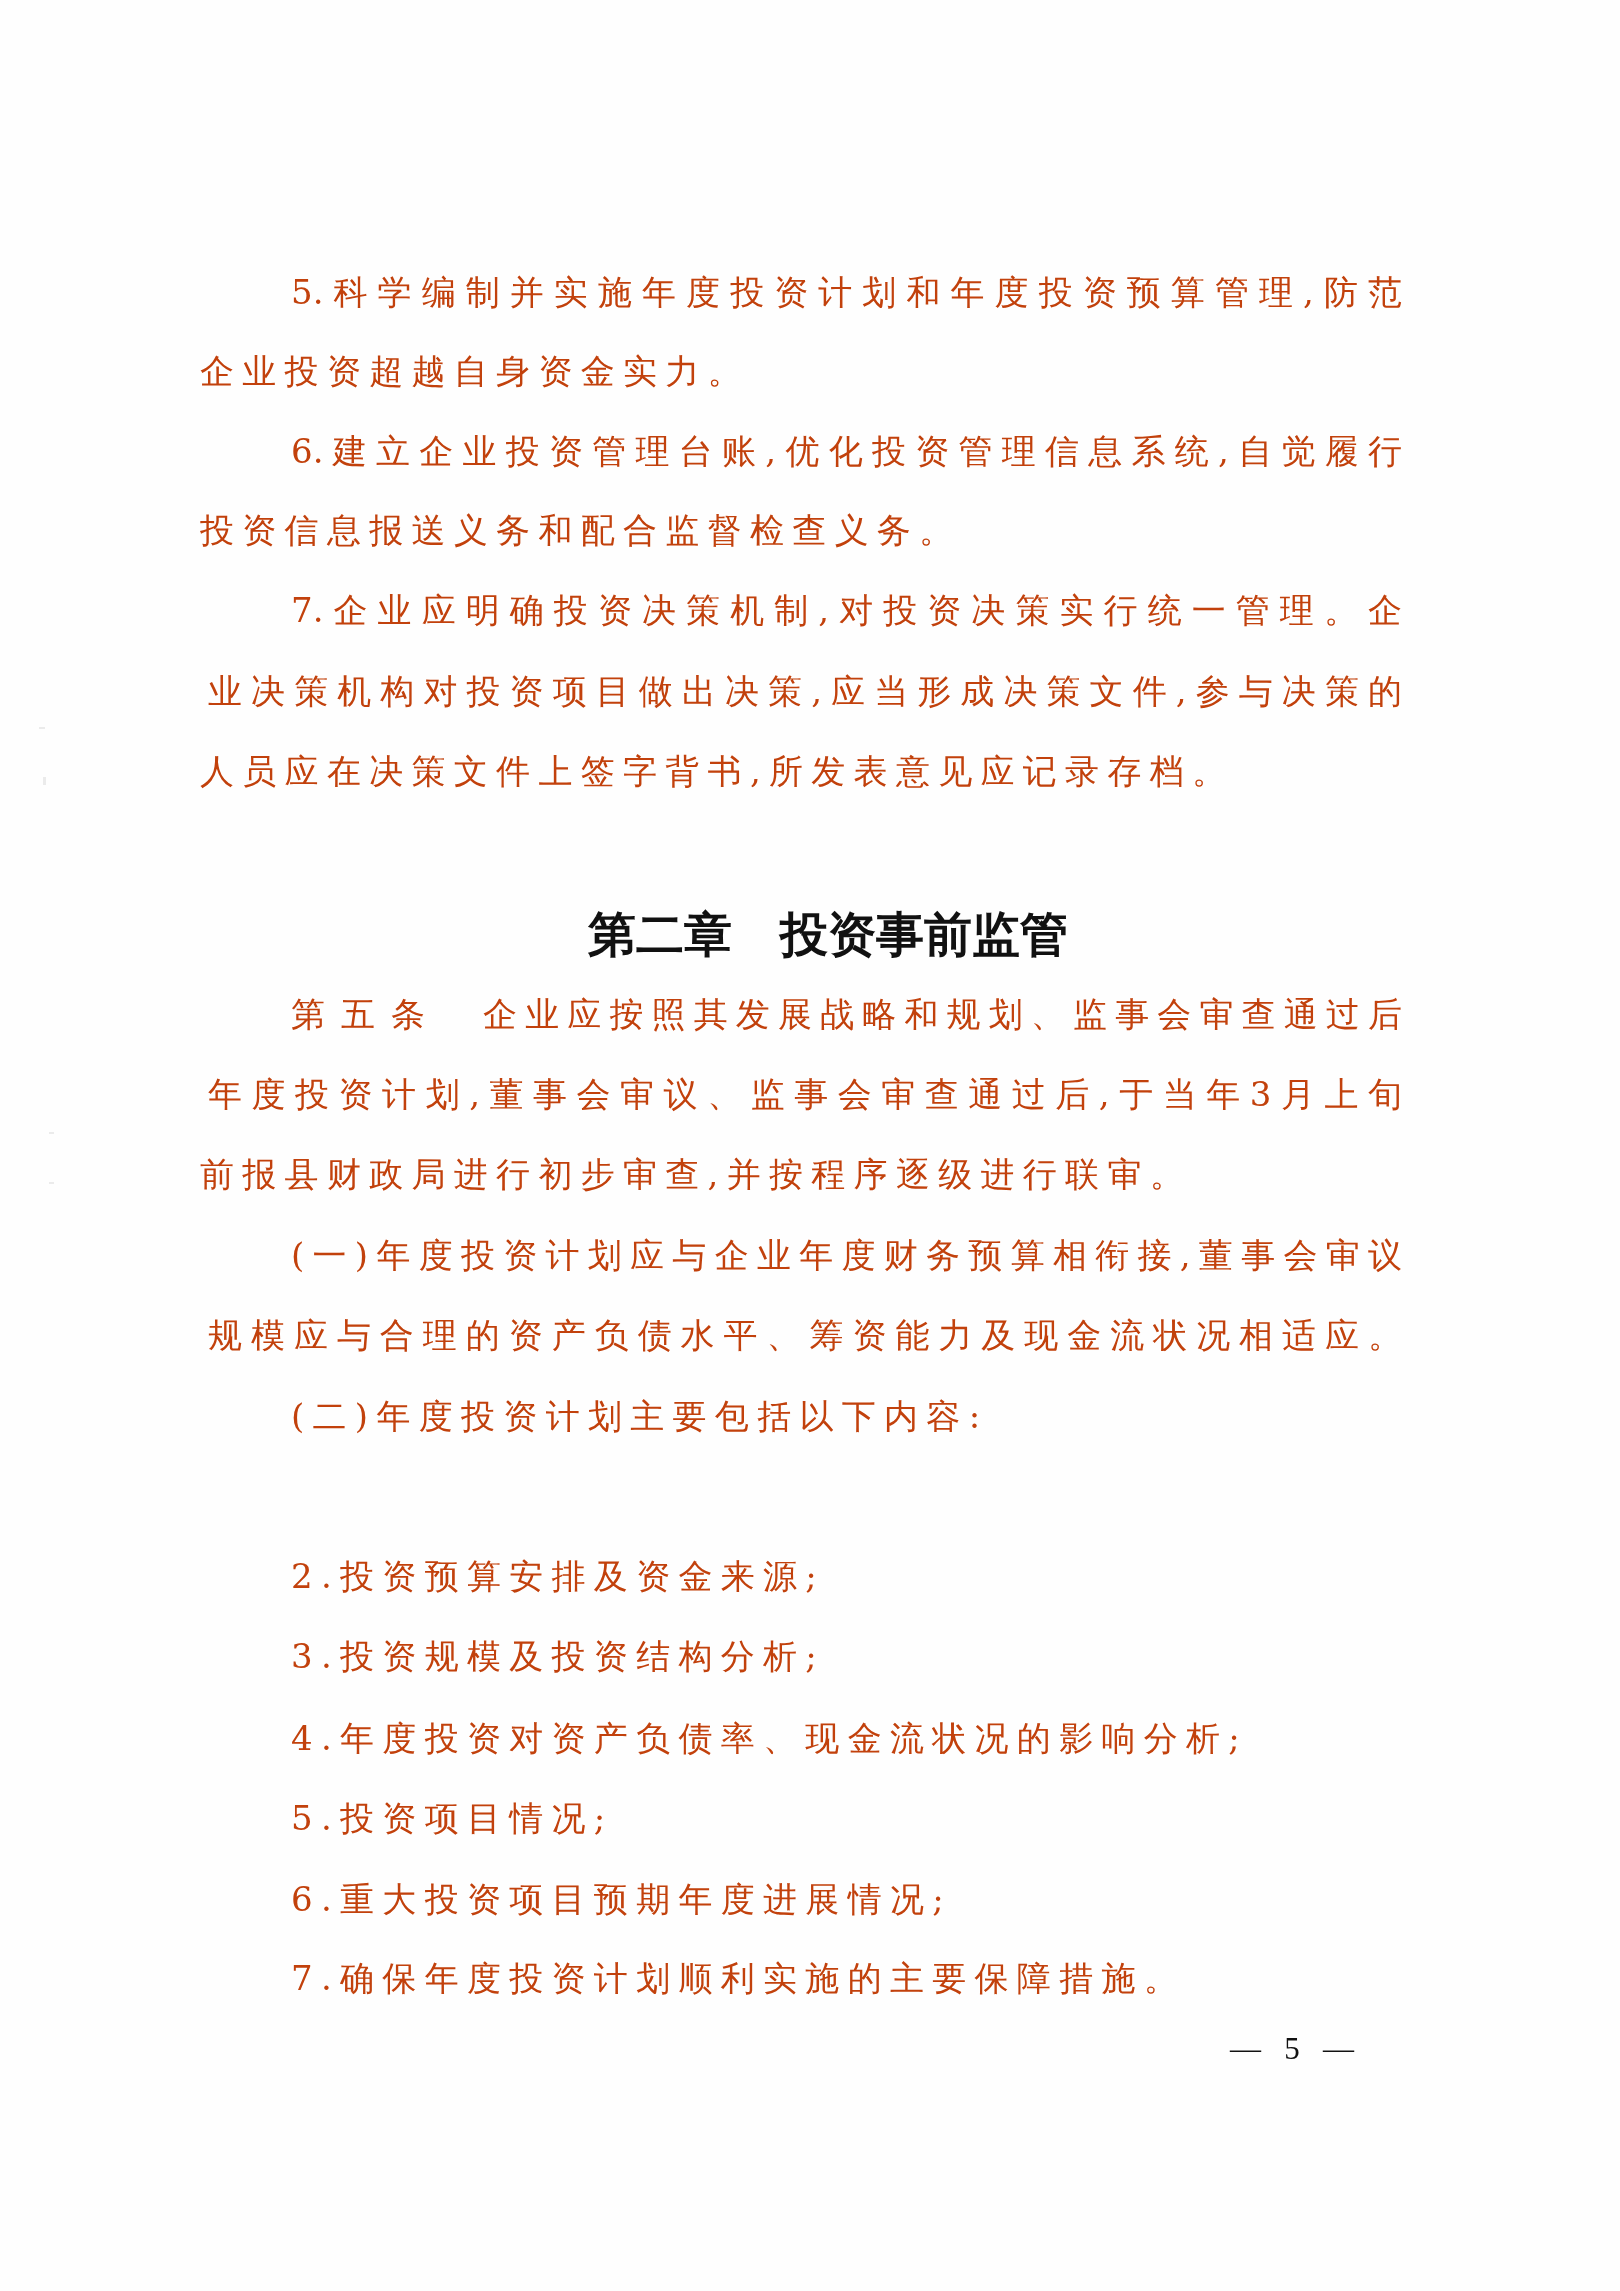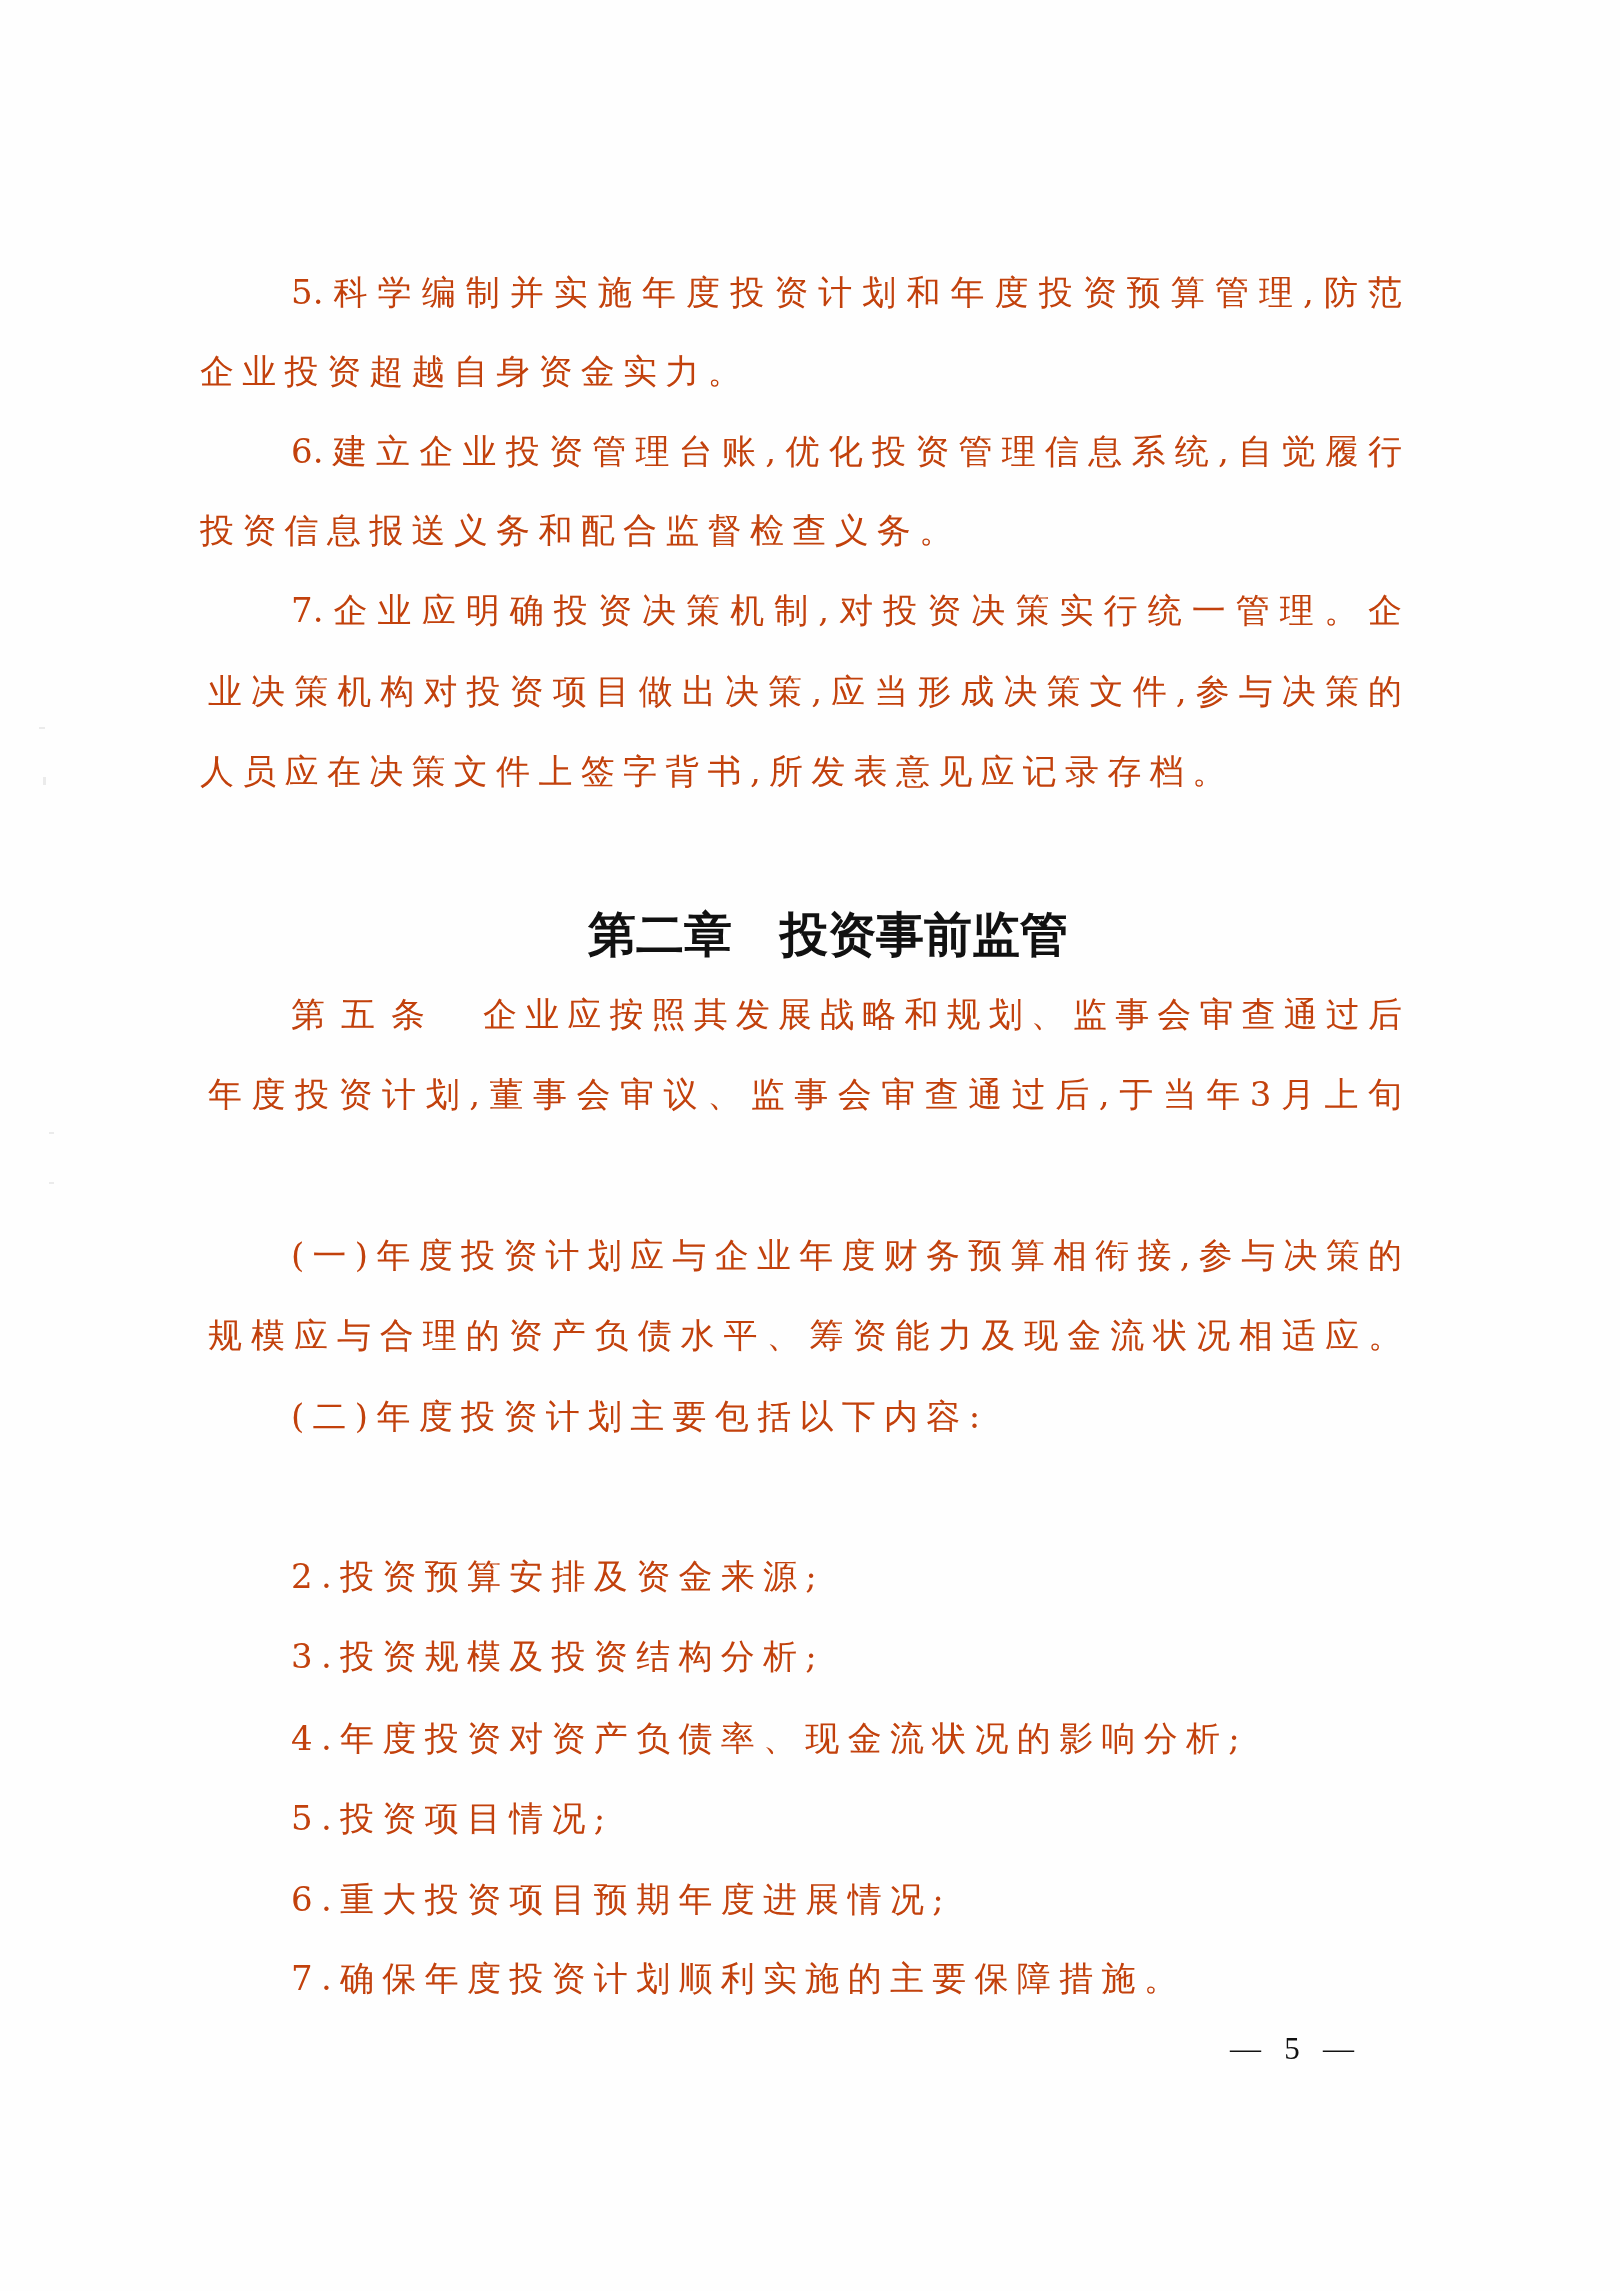--- a/index.html
+++ b/index.html
@@ -107,22 +107,23 @@
   <div class="line indent-full" style="top:610px;">7.企业应明确投资决策机制,对投资决策实行统一管理。企</div>
   <div class="line full" style="top:691px;">业决策机构对投资项目做出决策,应当形成决策文件,参与决策的</div>
   <div class="line cont" style="top:771px;">人员应在决策文件上签字背书,所发表意见应记录存档。</div>
 
   <div class="heading">第二章　投资事前监管</div>
 
   <div class="line indent-full" style="top:1014px;">
     <span class="article-label">第五条</span><span>　企业应按照其发展战略和规划、监事会审查通过后</span>
   </div>
   <div class="line full" style="top:1094px;">年度投资计划,董事会审议、监事会审查通过后,于当年3月上旬</div>
+  <div class="line cont" style="top:1174px;">前报县财政局进行初步审查,并按程序逐级进行联审。</div>
 
-  <div class="line indent-full" style="top:1255px;">(一)年度投资计划应与企业年度财务预算相衔接,参与决策的</div>
+  <div class="line indent-full" style="top:1255px;">(一)年度投资计划应与企业年度财务预算相衔接,董事会审议</div>
   <div class="line full" style="top:1335px;">规模应与合理的资产负债水平、筹资能力及现金流状况相适应。</div>
 
   <div class="line indent" style="top:1416px;">(二)年度投资计划主要包括以下内容:</div>
 
   <div class="line indent" style="top:1576px;">2.投资预算安排及资金来源;</div>
   <div class="line indent" style="top:1656px;">3.投资规模及投资结构分析;</div>
   <div class="line indent" style="top:1738px;">4.年度投资对资产负债率、现金流状况的影响分析;</div>
   <div class="line indent" style="top:1818px;">5.投资项目情况;</div>
   <div class="line indent" style="top:1899px;">6.重大投资项目预期年度进展情况;</div>
   <div class="line indent" style="top:1978px;">7.确保年度投资计划顺利实施的主要保障措施。</div>

